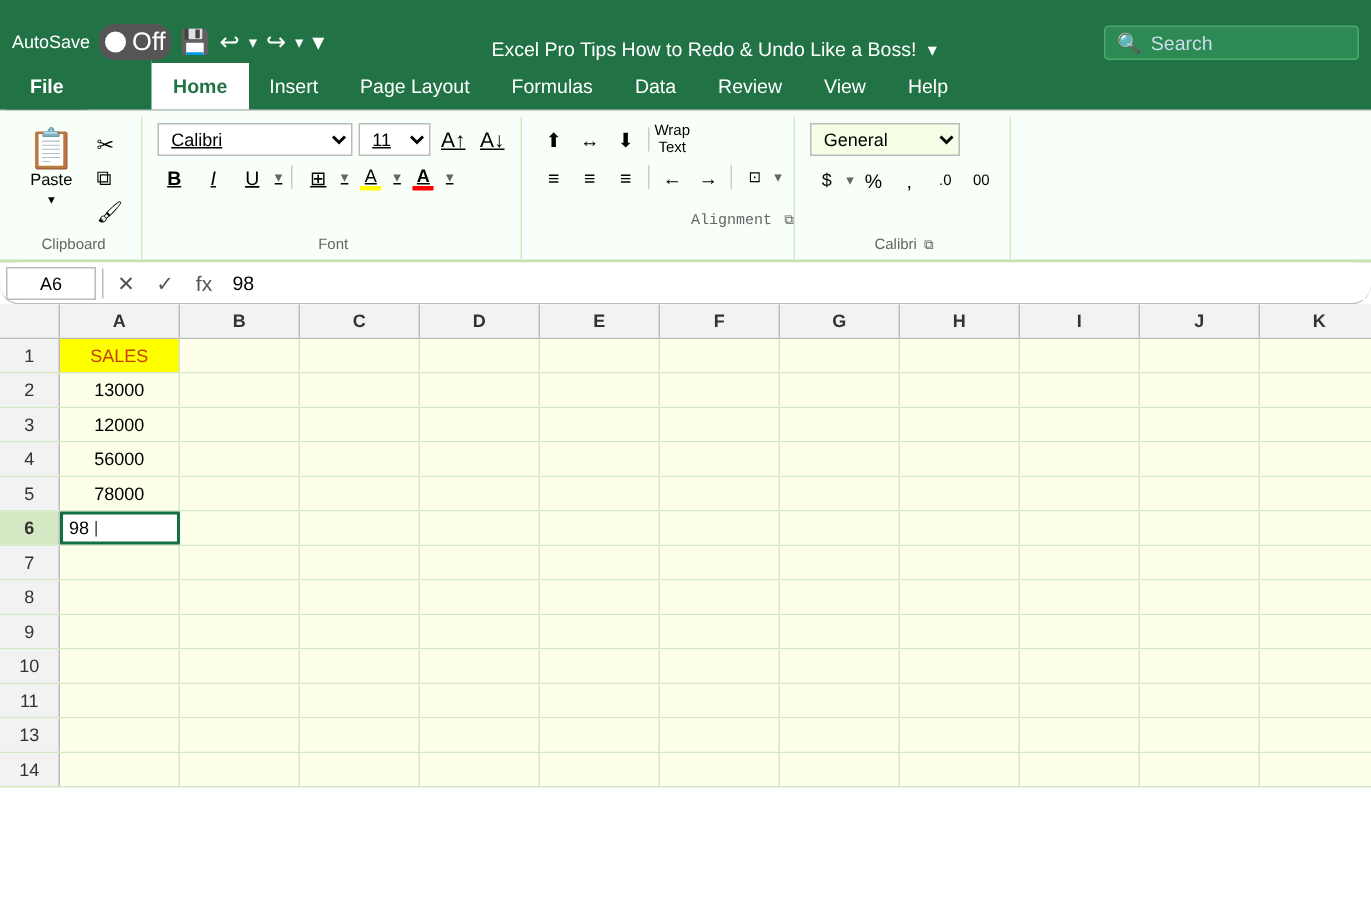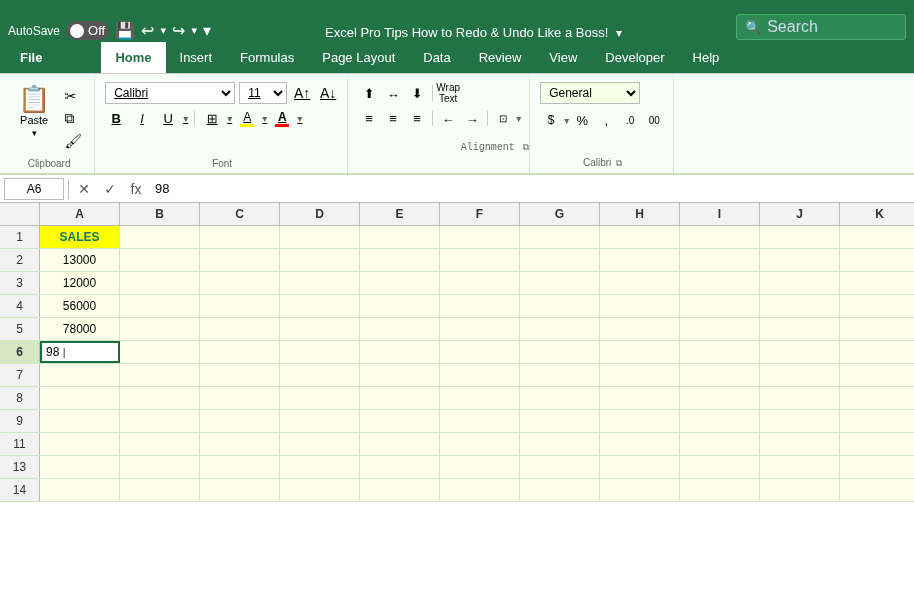--- a/index.html
+++ b/index.html
@@ -6,33 +6,33 @@
     body { font-family: 'Segoe UI', Arial, sans-serif; font-size: 12px; background: #fff; overflow: hidden; }
 
     
     #title-bar {
       display: flex; align-items: flex-end; justify-content: space-between;
       background: #217346; color: white; height: 40px; padding: 0 8px;
     }
     #title-left { display: flex; align-items: center; gap: 6px; font-size: 12px; }
     #autosave-toggle {
       display: inline-flex; align-items: center; background: #555; border-radius: 10px;
-      padding: 2px 4px; gap: 4px; font-size: 13px; color: white;
+      padding: 2px 4px; gap: 4px; font-size: 17px; color: white;
     }
     #autosave-toggle .toggle-circle {
       width: 14px; height: 14px; background: white; border-radius: 50%;
     }
     #title-center { font-size: 13px; font-weight: 400; color: white; flex: 1; text-align: center; }
     #title-right { display: flex; align-items: center; gap: 8px; }
     #search-box {
       display: flex; align-items: center; background: #2e8a55; border: 1px solid #4aab6d;
       border-radius: 3px; padding: 3px 8px; gap: 6px; width: 170px;
     }
     #search-box input {
-      background: transparent; border: none; outline: none; color: white; font-size: 16px; width: 120px;
+      background: transparent; border: none; outline: none; color: white; font-size: 13px; width: 120px;
     }
     #search-box input::placeholder { color: #cde; }
 
     
     #ribbon-tabs {
       display: flex; align-items: center; background: #217346; padding: 0 4px;
       border-bottom: 1px solid #ccc;
     }
     .ribbon-tab {
       padding: 8px 14px; font-size: 13px; cursor: pointer; color: white;
@@ -100,21 +100,21 @@
     .align-col { display: flex; flex-direction: column; gap: 3px; padding-bottom: 18px; margin-top: 4px; }
     .align-row { display: flex; align-items: center; gap: 2px; }
 
     
     .number-area { display: flex; flex-direction: column; gap: 3px; padding-bottom: 18px; margin-top: 4px; }
     .number-select { width: 100px; height: 22px; border: 1px solid #bbb; font-size: 12px; padding: 1px 4px; background: #f5ffe5; }
 
     
     #formula-bar {
       display: flex; align-items: center; border-bottom: 1px solid #bbb;
-      background: white; padding: 3px 4px; gap: 4px; height: 28px;
+      background: white; padding: 3px 4px; gap: 4px; height: 28px; border-radius: 13px;
     }
     #cell-ref {
       width: 60px; height: 22px; border: 1px solid #bbb; text-align: center;
       font-size: 12px; padding: 2px;
     }
     #formula-divider { width: 1px; height: 20px; background: #bbb; }
     .formula-icon-btn {
       width: 22px; height: 22px; display: flex; align-items: center; justify-content: center;
       cursor: pointer; font-size: 14px; color: #555;
     }
@@ -137,21 +137,21 @@
       border-right: 1px solid #bbb; font-size: 12px; color: #333;
       background: #f2f2f2; height: 22px;
     }
     .cell {
       display: flex; align-items: center; justify-content: center;
       height: 22px; border-right: 1px solid #d4e8c4;
       font-size: 12px; cursor: cell; user-select: none; background: #fdffe8;
     }
     .cell.col-a { width: 80px; min-width: 80px; justify-content: center; }
     .cell.selected { border: 2px solid #107040; background: #fff; }
-    .header-cell { background: #ffff00; font-weight: bold; color: #0f766e; }
+    .header-cell { background: #ffff00; font-weight: normal; color: #c2410c; }
 
     #spreadsheet-body { overflow: auto; }
     .col-a-header { width: 80px; min-width: 80px; }
     .col-std { width: 80px; min-width: 80px; }
 
     
     .file-tab {
       background: #217346; color: white; padding: 8px 16px;
       font-size: 13px; font-weight: 600; cursor: pointer;
     }
@@ -191,26 +191,25 @@
       <span style="color:white;font-size:13px;">🔍</span>
       <input type="text" placeholder="Search" style="">
     </div>
   </div>
 </div>
 
 <div id="ribbon-tabs">
   <div class="file-tab ribbon-tab">File</div>
   <div class="ribbon-tab active">Home</div>
   <div class="ribbon-tab">Insert</div>
+  <div class="ribbon-tab">Page Layout</div>
   <div class="ribbon-tab">Formulas</div>
-  <div class="ribbon-tab">Page Layout</div>
   <div class="ribbon-tab">Data</div>
   <div class="ribbon-tab">Review</div>
   <div class="ribbon-tab">View</div>
-  <div class="ribbon-tab">Developer</div>
   <div class="ribbon-tab">Help</div>
 </div>
 
 <div id="ribbon">
 
   <div class="ribbon-group">
     <div class="ribbon-group-content clipboard-area">
       <div class="paste-btn">
         <span class="paste-icon">📋</span>
         <span class="paste-label">Paste</span>
@@ -472,20 +471,34 @@
       <div class="cell col-std"></div>
       <div class="cell col-std"></div>
       <div class="cell col-std"></div>
       <div class="cell col-std"></div>
       <div class="cell col-std"></div>
       <div class="cell col-std"></div>
       <div class="cell col-std"></div>
       <div class="cell col-std"></div>
     </div>
     <div class="data-row">
+      <div class="row-num">10</div>
+      <div class="cell col-a"></div>
+      <div class="cell col-std"></div>
+      <div class="cell col-std"></div>
+      <div class="cell col-std"></div>
+      <div class="cell col-std"></div>
+      <div class="cell col-std"></div>
+      <div class="cell col-std"></div>
+      <div class="cell col-std"></div>
+      <div class="cell col-std"></div>
+      <div class="cell col-std"></div>
+      <div class="cell col-std"></div>
+    </div>
+    <div class="data-row">
       <div class="row-num">11</div>
       <div class="cell col-a"></div>
       <div class="cell col-std"></div>
       <div class="cell col-std"></div>
       <div class="cell col-std"></div>
       <div class="cell col-std"></div>
       <div class="cell col-std"></div>
       <div class="cell col-std"></div>
       <div class="cell col-std"></div>
       <div class="cell col-std"></div>

